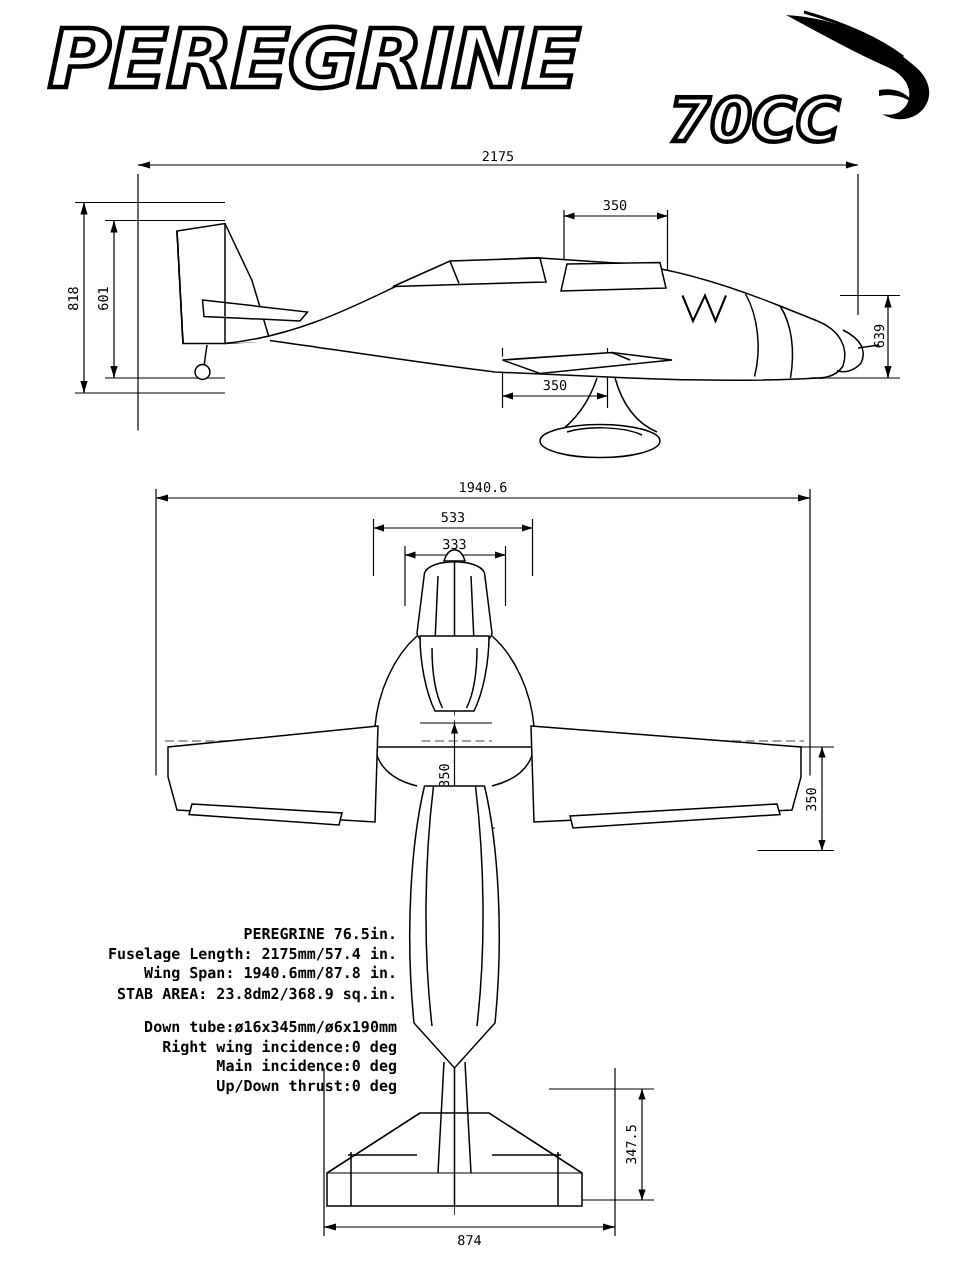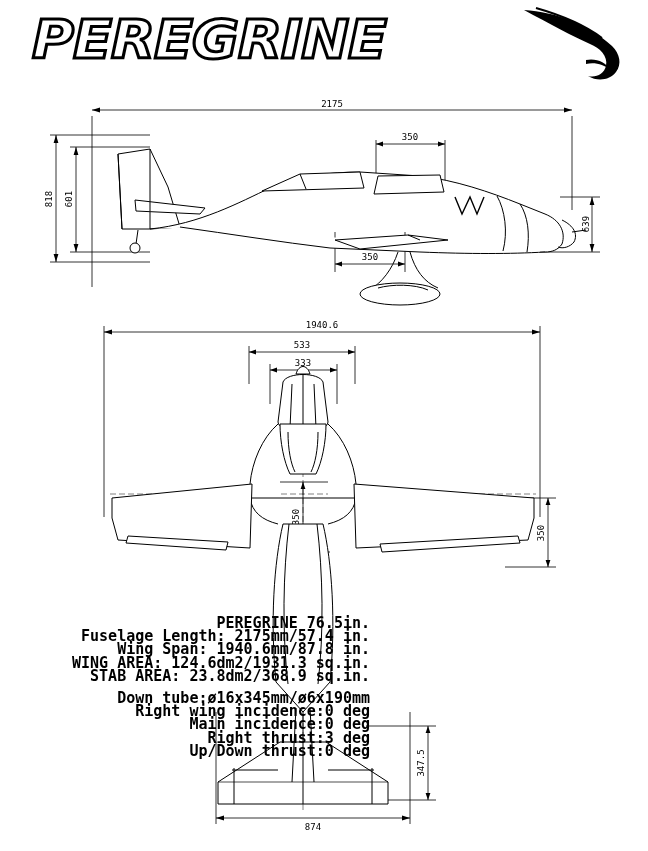--- a/index.html
+++ b/index.html
@@ -35,31 +35,32 @@
   .ln{stroke:#000;fill:none;}
   .thin{stroke-width:1;}
   .dim{stroke:#000;stroke-width:0.8;fill:none;}
   .fillwhite{fill:#fff;stroke:#000;stroke-width:1;}
   text{font-family:"DejaVu Sans Mono",monospace;fill:#000;}
 
   .dimlabel{font-size:9px;}
   .dimlabel-v{font-size:9px;}
 
   
-  .specs{position:absolute;left:72px;top:617px;font-size:15px;line-height:13.2px;font-weight:bold;}
+  .specs{position:absolute;left:72px;top:617px;font-size:10px;line-height:13.2px;font-weight:bold;}
   .specs div{white-space:pre;}
   .specs .gap{height:9px;}
 </style>
 </head>
 <body>
 
 <div class="page">
 
   <div class="logo">
     <div class="logo-text">PEREGRINE</div>
+    <div class="logo-sub">70CC</div>
     <svg class="falcon" viewBox="0 0 110 86">
       <path d="M8 4 C 40 6, 72 18, 96 40 C 104 48, 106 58, 100 66 C 94 74, 82 76, 72 70
                C 80 72, 88 68, 90 60 C 92 50, 84 42, 74 38
                C 56 30, 34 18, 8 4 Z" fill="#000"></path>
       <path d="M70 54 C 80 52, 90 56, 94 64 C 88 58, 78 56, 70 58 Z" fill="#000"></path>
       <path d="M20 2 C 48 10, 70 20, 86 32" stroke="#000" stroke-width="2" fill="none"></path>
     </svg>
   </div>
 
   <svg width="648" height="222" viewBox="0 0 648 222" style="position:absolute;left:0;top:92px;">
@@ -244,23 +245,21 @@
       <path d="M296 396 L 292 470"></path>
       <path d="M310 396 L 314 470"></path>
       <path d="M303 400 L 303 492"></path>
     </g>
   </svg>
 
   <div class="specs">
     <div>PEREGRINE 76.5in.</div>
     <div>Fuselage Length: 2175mm/57.4 in.</div>
     <div>Wing Span: 1940.6mm/87.8 in.</div>
-    <div>WING AREA: 124.6dm2/1931.3 sq.in.</div>
     <div>STAB AREA: 23.8dm2/368.9 sq.in.</div>
     <div class="gap"></div>
     <div>Down tube:ø16x345mm/ø6x190mm</div>
     <div>Right wing incidence:0 deg</div>
     <div>Main incidence:0 deg</div>
-    <div>Right thrust:3 deg</div>
     <div>Up/Down thrust:0 deg</div>
   </div>
 
 </div>
 
 </body></html>

